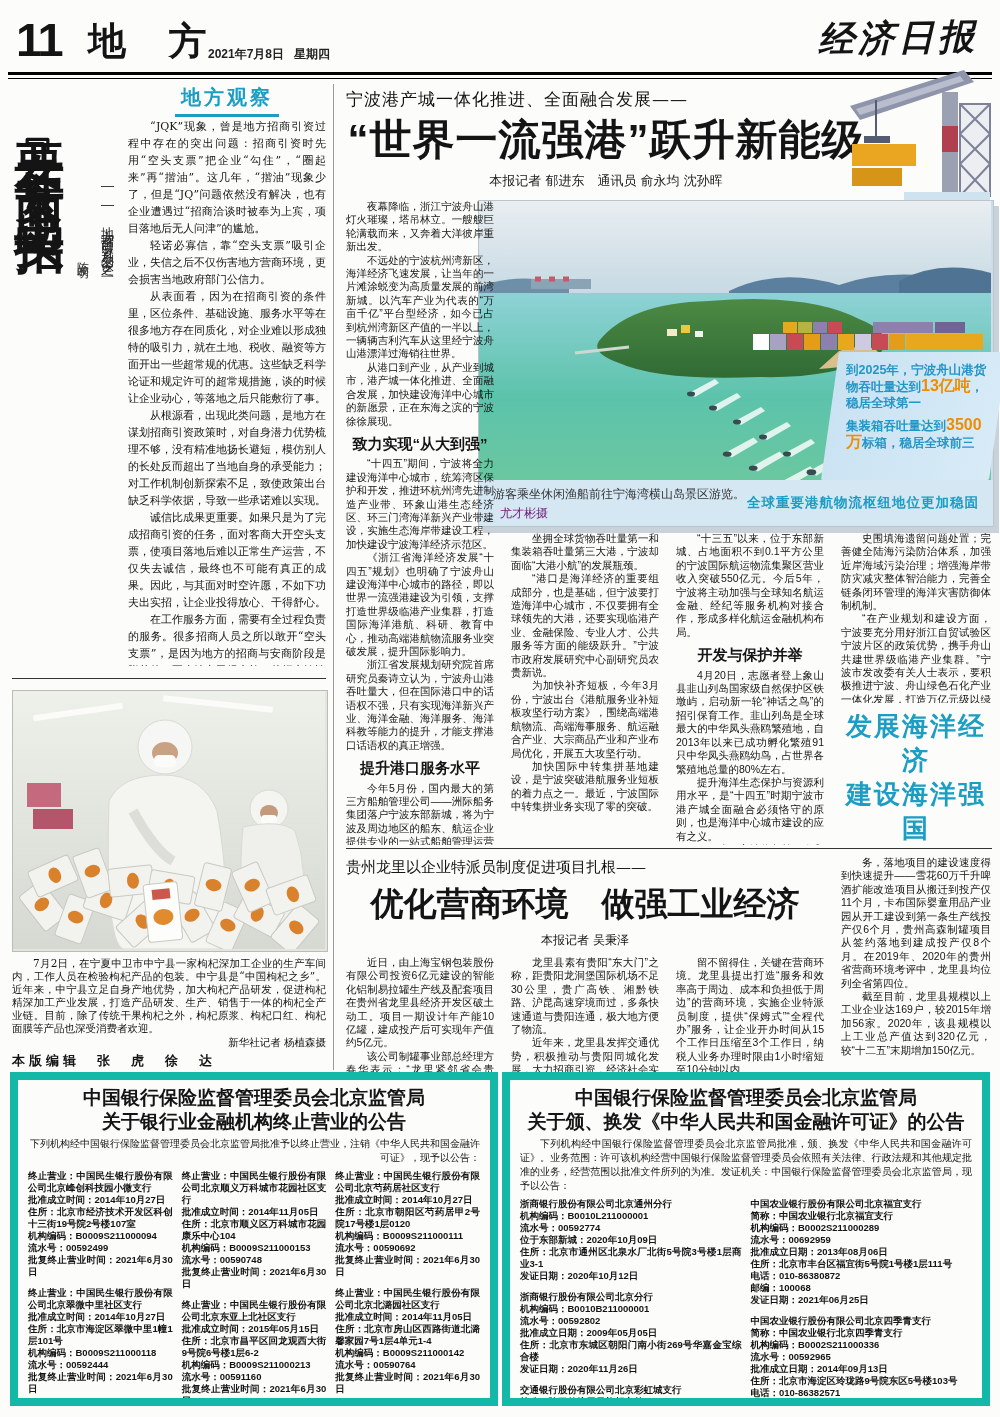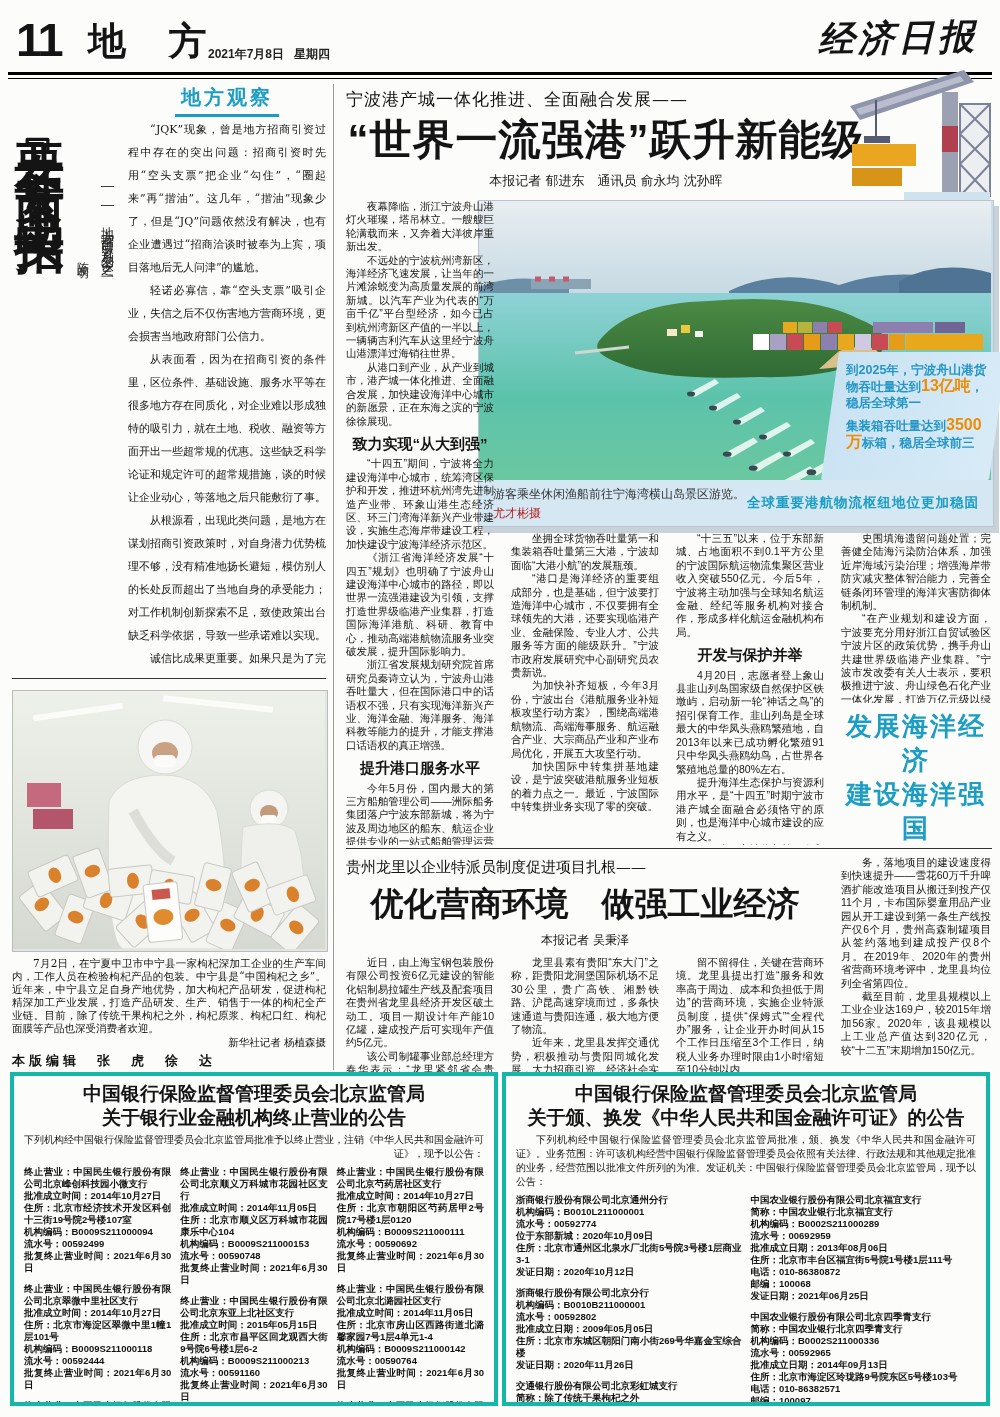--- a/index.html
+++ b/index.html
@@ -19,21 +19,21 @@
   
   .obs-label{left:128px;top:84px;width:198px;text-align:center;}
   .obs-label span{display:inline-block;color:#1b9dc4;font-size:20px;font-weight:900;
                   letter-spacing:3px;border-bottom:3px solid #1b9dc4;padding:0 6px 3px;}
   .vtext{writing-mode:vertical-rl;text-orientation:upright;}
   .obs-title{left:12px;top:104px;height:630px;font-size:50px;font-weight:900;
              letter-spacing:9px;line-height:1.1;}
   .obs-series{left:98px;top:178px;height:420px;font-size:13px;letter-spacing:4px;color:#222;}
   .obs-author{left:74px;top:252px;height:120px;font-size:12px;letter-spacing:3px;color:#333;}
   .obs-body{left:128px;top:118px;width:198px;height:548px;overflow:hidden;
-            font-size:11px;line-height:23px;text-align:justify;}
+            font-size:11px;line-height:17px;text-align:justify;}
   .obs-body .para{font-family:"DejaVu Serif",serif;}
   .leftrule{left:12px;top:678px;width:314px;border-top:1px solid #333;}
   .coldivider{left:333px;top:84px;height:986px;border-left:1px solid #9b9b9b;}
 
   
   .para{margin:0;text-indent:2em;text-align:justify;}
   .subhead{text-align:center;font-weight:900;font-size:15px;margin:9px 0 7px;text-indent:0;}
   .flow{overflow:hidden;font-size:10.5px;line-height:13.4px;}
 
   
@@ -43,21 +43,21 @@
                  font-weight:900;letter-spacing:1px;}
   .port-byline{left:346px;top:172px;width:520px;text-align:center;font-size:13px;
                font-family:"DejaVu Serif",serif;color:#222;}
   .crane{left:846px;top:64px;width:148px;height:140px;}
   .port-photo{left:478px;top:200px;width:514px;height:325px;background:#cde;
               border:1px solid #b9c4cc;box-shadow:5px 6px 0 rgba(140,160,175,.45);}
   .photo-band{position:absolute;left:0;bottom:0;width:100%;height:46px;background:#d4e7f3;
               display:flex;align-items:center;justify-content:space-between;padding:0 14px;
               box-sizing:border-box;}
   .photo-cap{font-family:"DejaVu Serif",serif;font-size:12px;color:#333;}
-  .photo-credit{font-family:Liberation Sans, sans-serif;font-size:12px;color:#b91c1c;margin-left:0;}
+  .photo-credit{font-family:Liberation Sans, sans-serif;font-size:12px;color:#701a75;margin-left:7px;}
   .band-slogan{color:#1b9dc4;font-weight:900;font-size:13.5px;letter-spacing:1px;white-space:nowrap;}
   .infographic{position:absolute;right:4px;bottom:46px;width:168px;height:128px;
                background:linear-gradient(100deg,#c9e2f2 0%,#d8ebf7 100%);
                transform:skewX(-8deg);transform-origin:bottom right;border-radius:2px;}
   .info-inner{transform:skewX(8deg);padding:10px 10px 0 14px;color:#2496c6;font-weight:900;
               font-size:12.5px;line-height:16px;}
   .info-val{color:#f08c00;font-size:16px;}
   .blocks{position:absolute;right:10px;bottom:174px;width:230px;height:30px;}
   .stat2{margin-top:6px;}
 
@@ -82,21 +82,21 @@
   
   .wphoto{left:12px;top:690px;width:314px;height:260px;border:1px solid #bbb;background:#e2e5e0;}
   .wcap{left:12px;top:957px;width:314px;font-size:10.5px;line-height:13px;text-align:justify;
         font-family:"DejaVu Serif",serif;text-indent:2em;}
   .wcredit{left:12px;top:1036px;width:314px;text-align:right;font-size:10.5px;
            font-family:"DejaVu Serif",serif;}
   .editors{left:12px;top:1052px;width:314px;font-size:13px;font-weight:bold;
            letter-spacing:4px;}
 
   
-  .notice{top:1072px;height:334px;border:4px solid #14b8a6;background:#fcfcfa;
+  .notice{top:1072px;height:334px;border:8px solid #14b8a6;background:#fcfcfa;
           box-sizing:border-box;padding:6px 10px;overflow:hidden;}
   .n-left{left:10px;width:488px;}
   .n-right{left:502px;width:488px;}
   .n-title{text-align:center;font-size:19px;font-weight:900;line-height:24px;}
   .n-intro{font-family:"DejaVu Serif",serif;font-size:10px;line-height:14px;margin:3px 0 5px;
            text-align:justify;}
   .n-intro.center{text-align:right;text-indent:0;}
   .n-intro.indent{text-indent:2em;}
   .n-cols{display:flex;gap:9px;}
   .n-col{flex:1;font-size:9.5px;line-height:12px;font-weight:bold;text-align:justify;}

